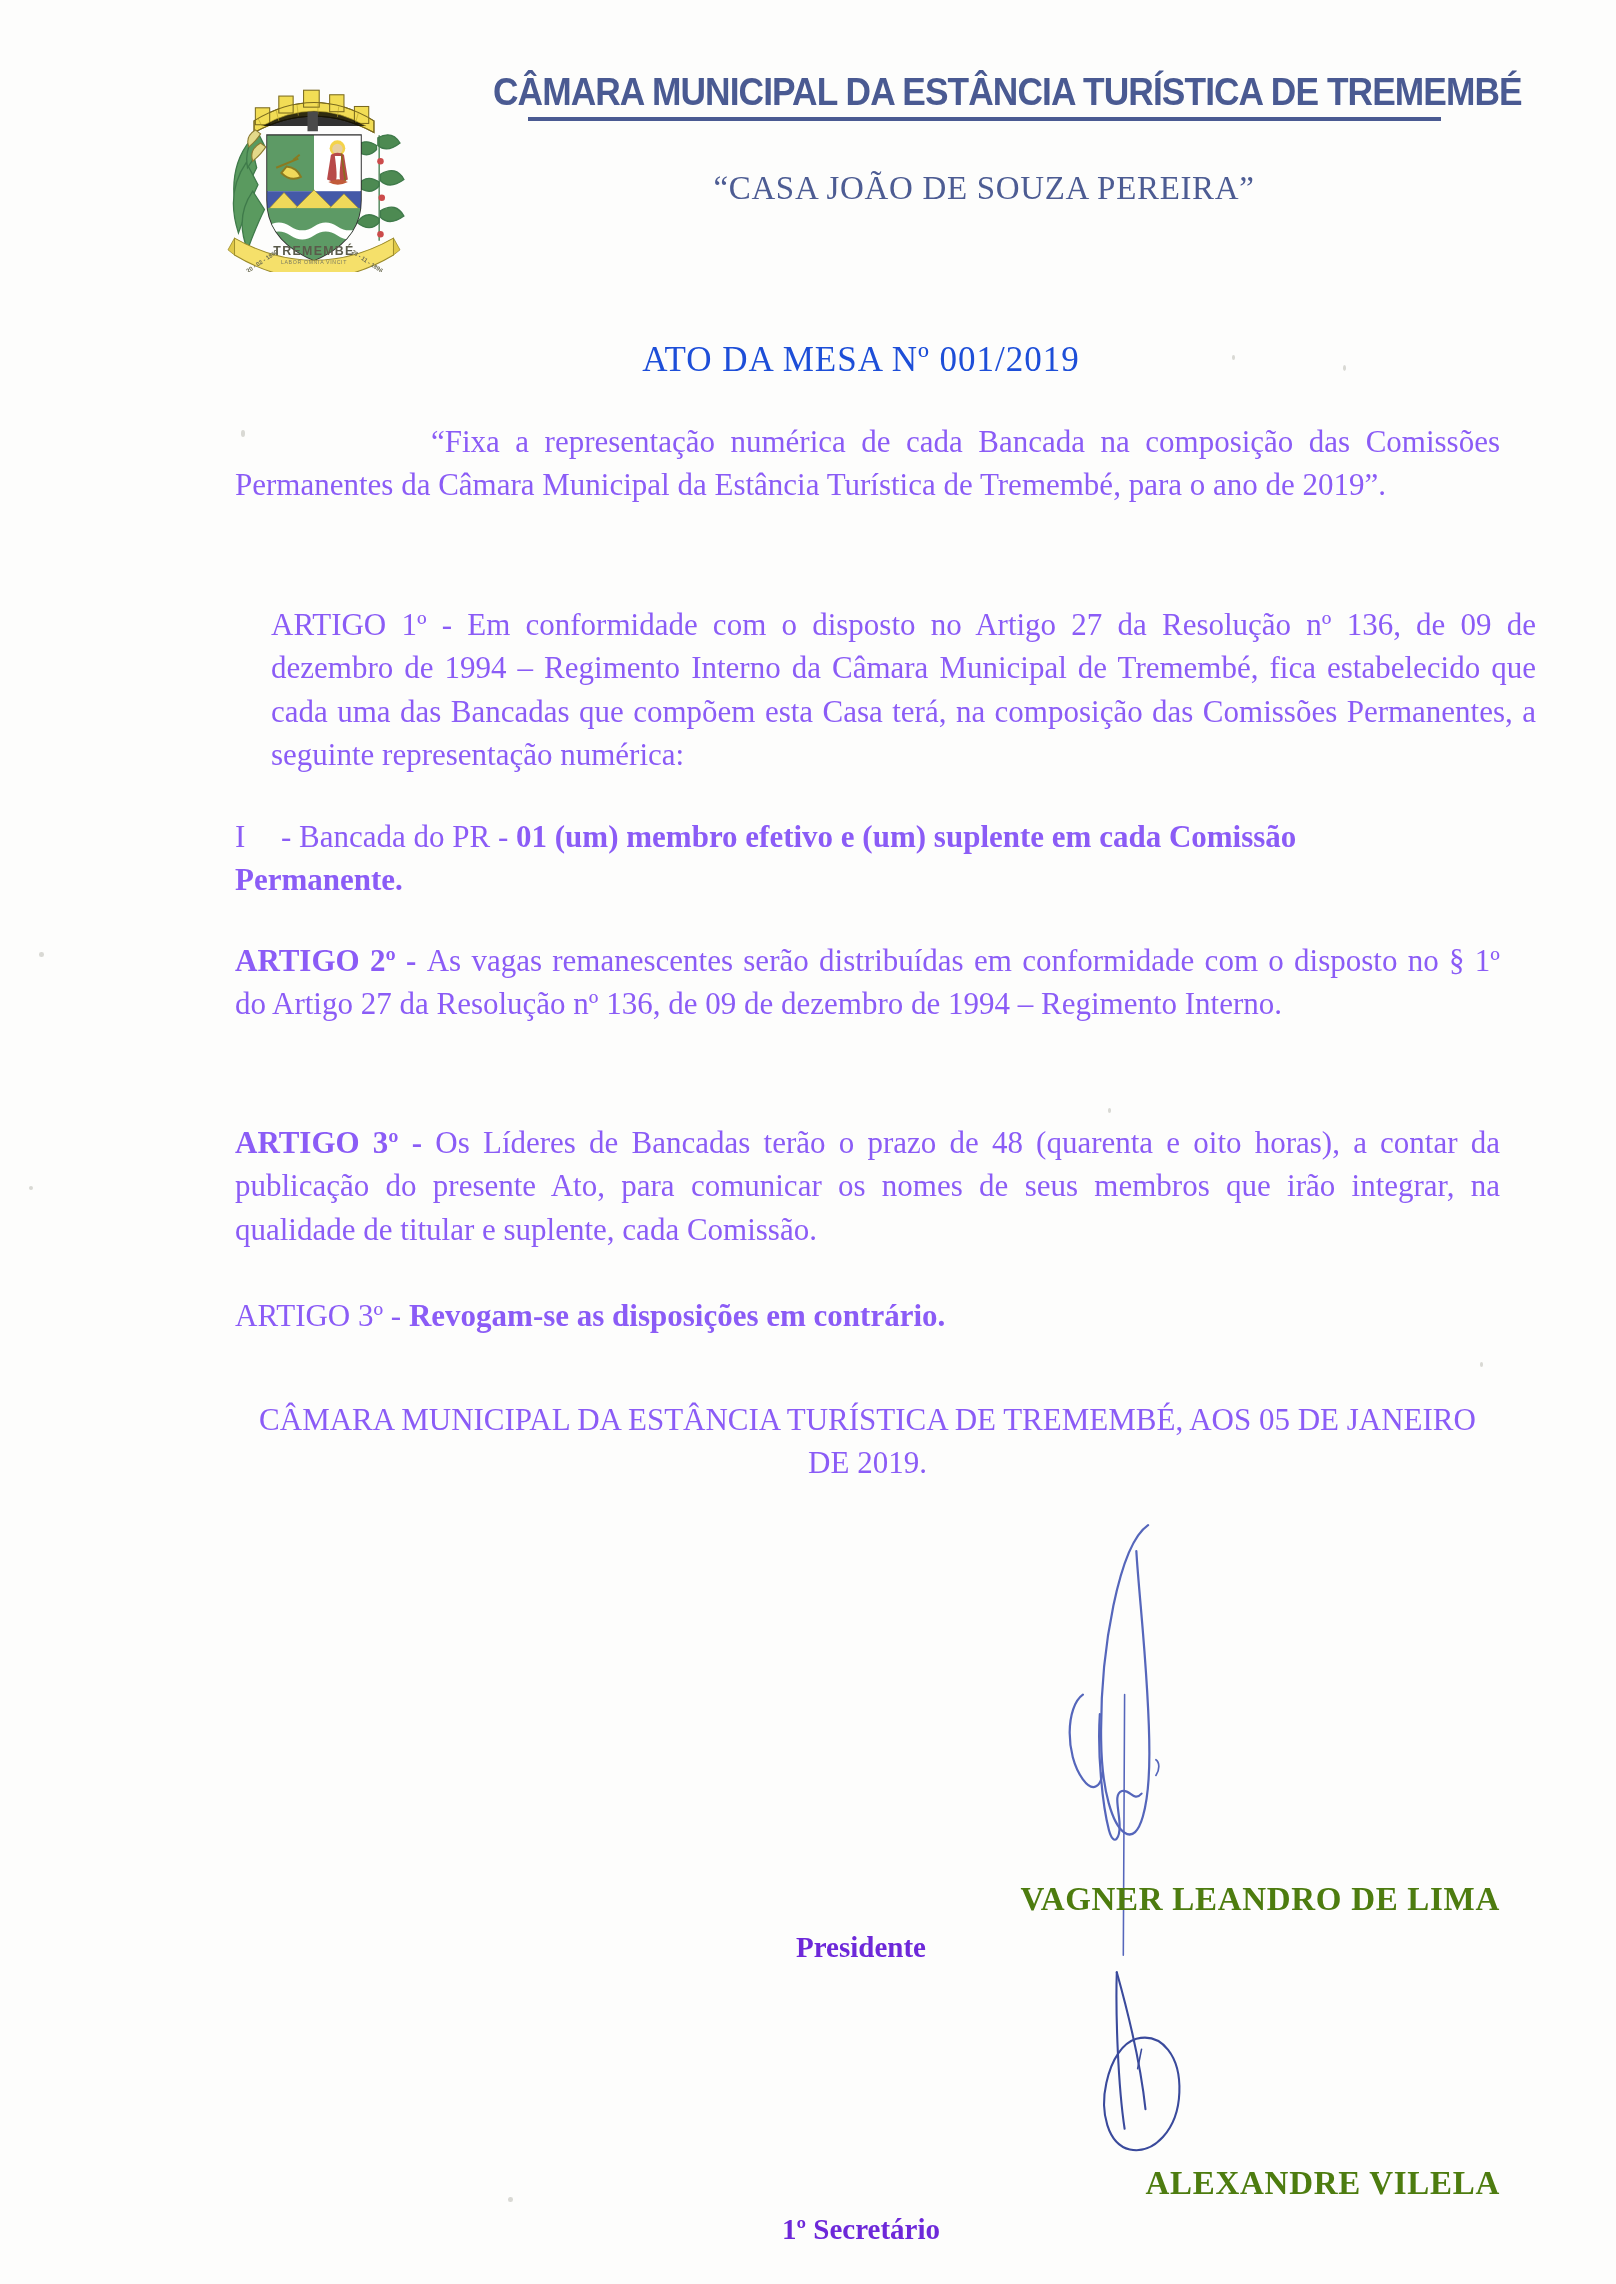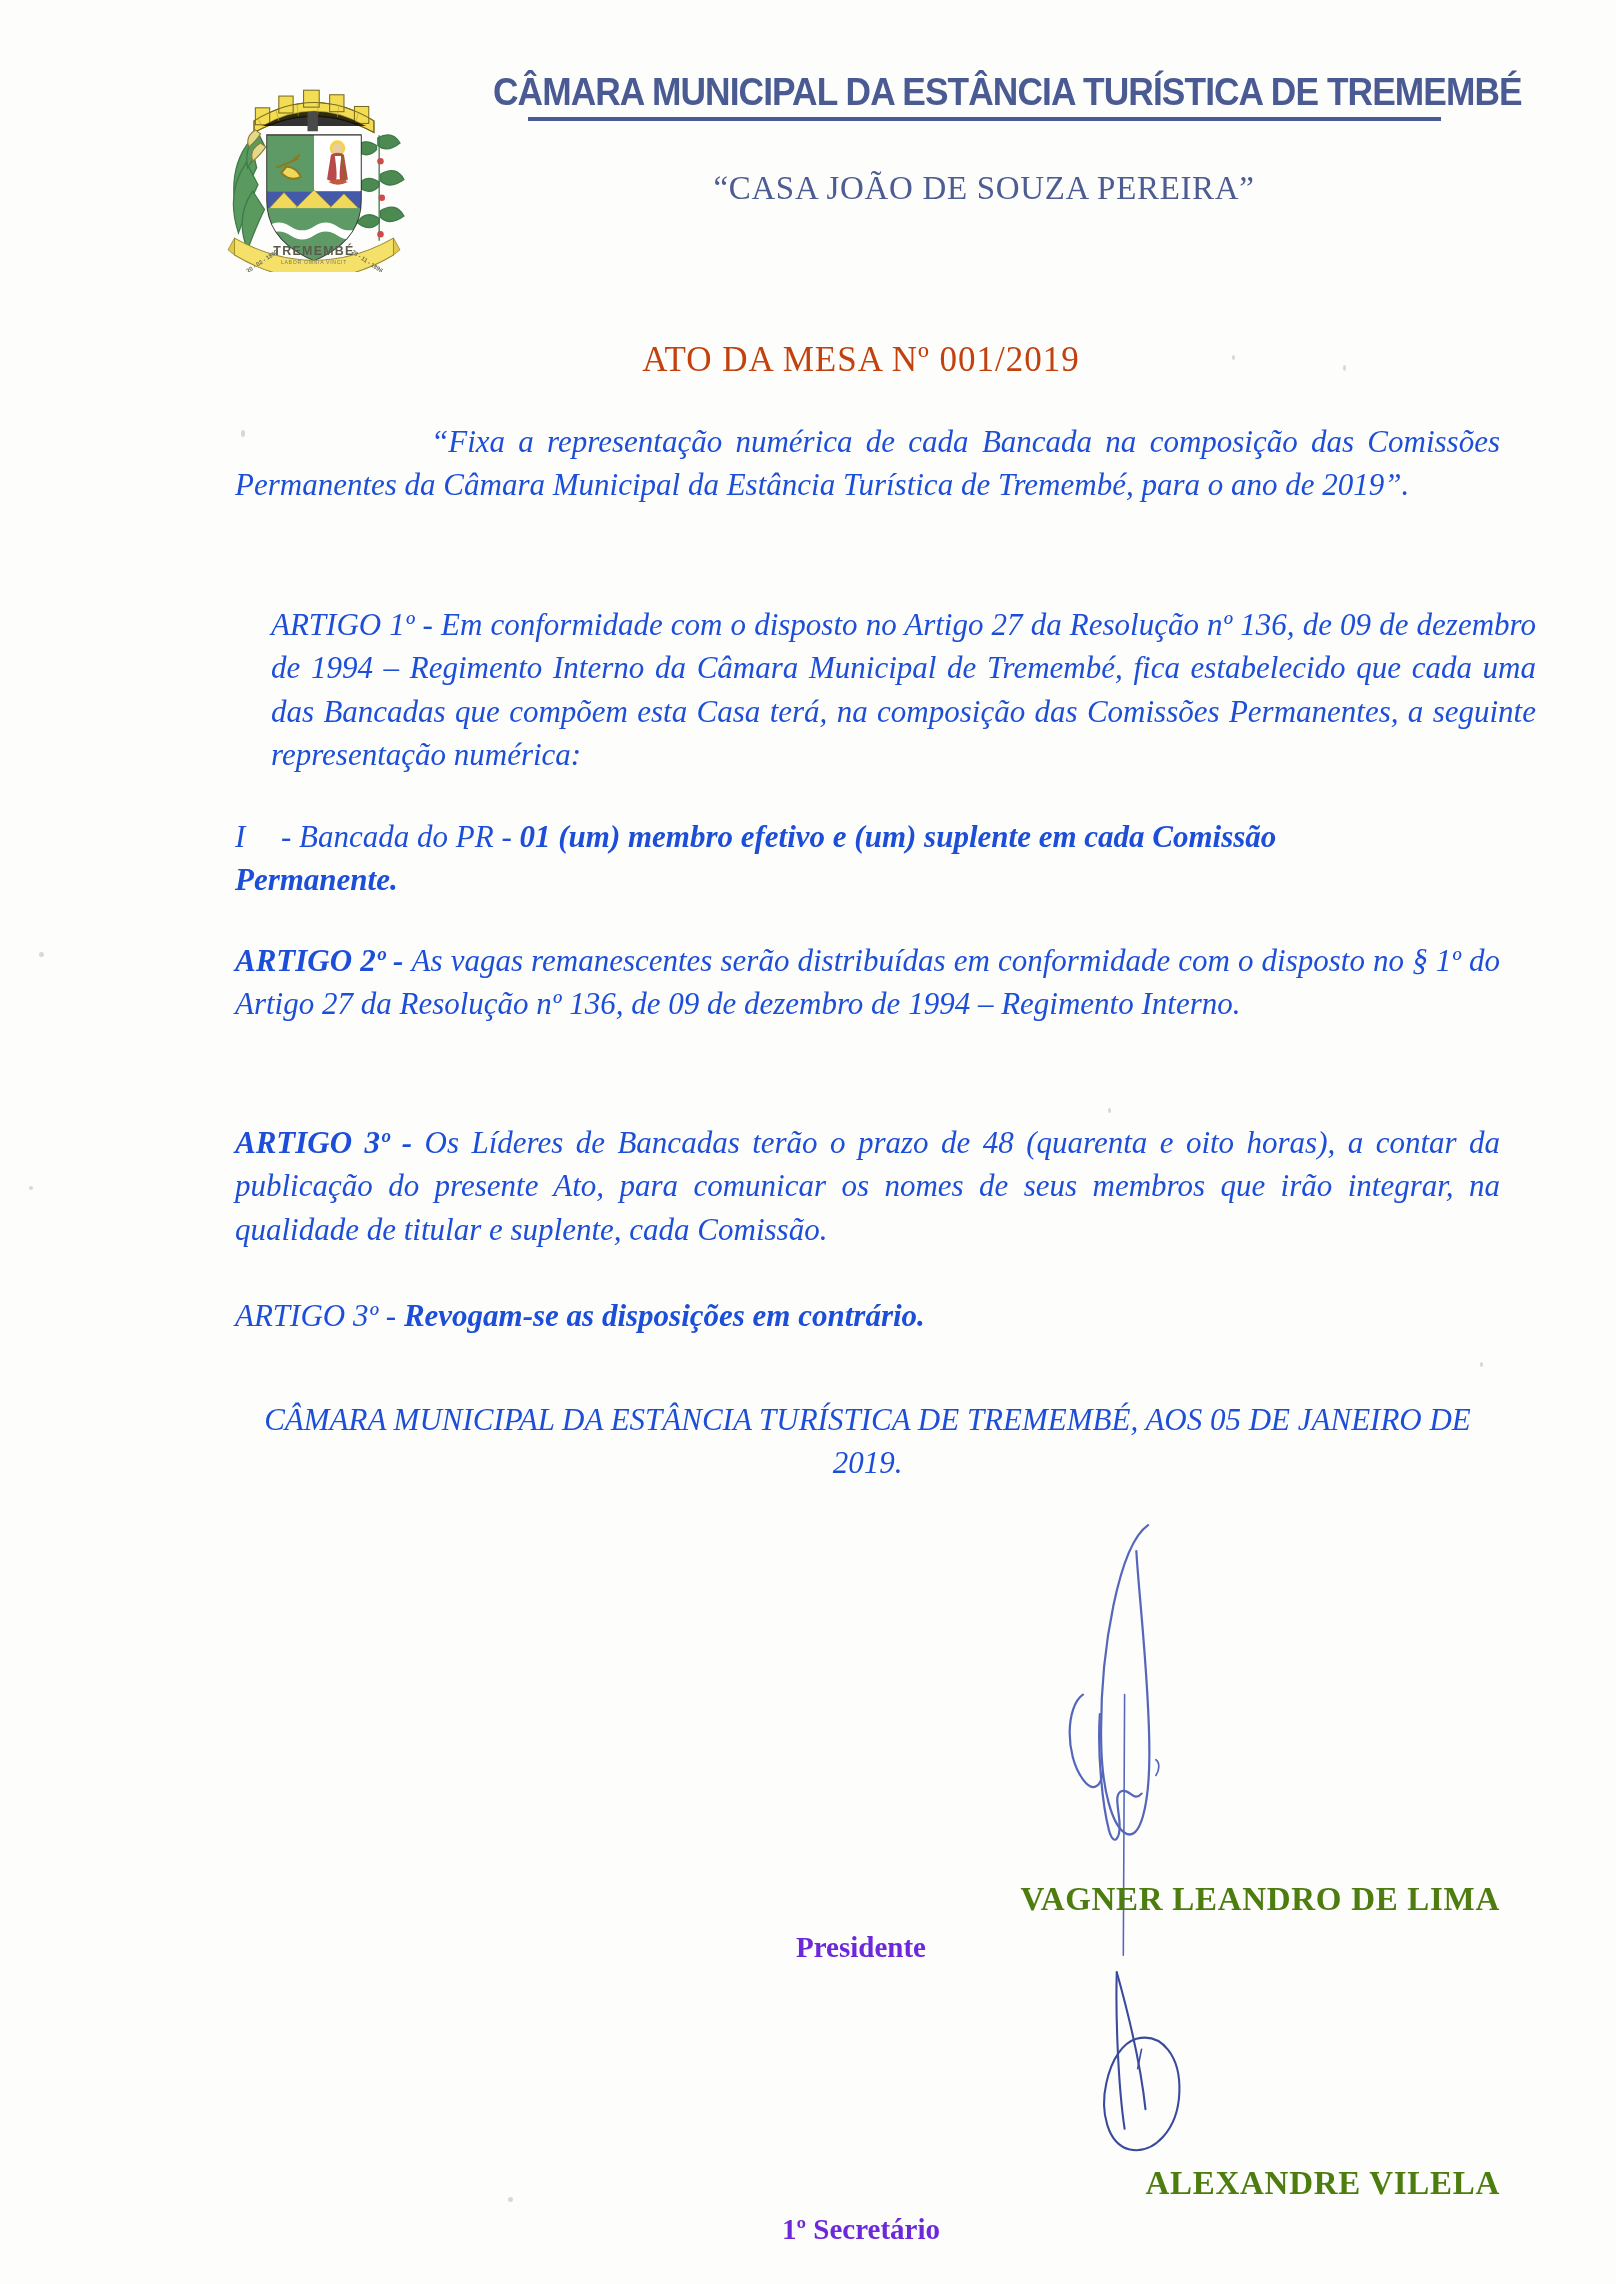--- a/index.html
+++ b/index.html
@@ -73,32 +73,31 @@
 
   
   .doc-title {
     position: absolute;
     left: 222px;
     top: 340px;
     width: 1278px;
     text-align: center;
     font-size: 35px;
     letter-spacing: 1px;
-    color: #c2410c;
+    color: #1d4ed8;
   }
 
   .block {
     position: absolute;
     left: 235px;
     width: 1265px;
     font-size: 31px;
     line-height: 1.40;
     text-align: justify;
-    color: #1d4ed8;
-    font-style: italic;
+    color: #8b5cf6;
   }
   .block.ementa      { top: 420px;  text-indent: 196px; }
   .block.art1        { top: 603px; margin-left: 36px;  }
   .block.item-i      { top: 815px; }
   .block.art2        { top: 939px; }
   .block.art3        { top: 1121px; }
   .block.art3b       { top: 1294px; }
   .block.closing     { top: 1398px; text-align: center; }
 
   .b { font-weight: bold; }

